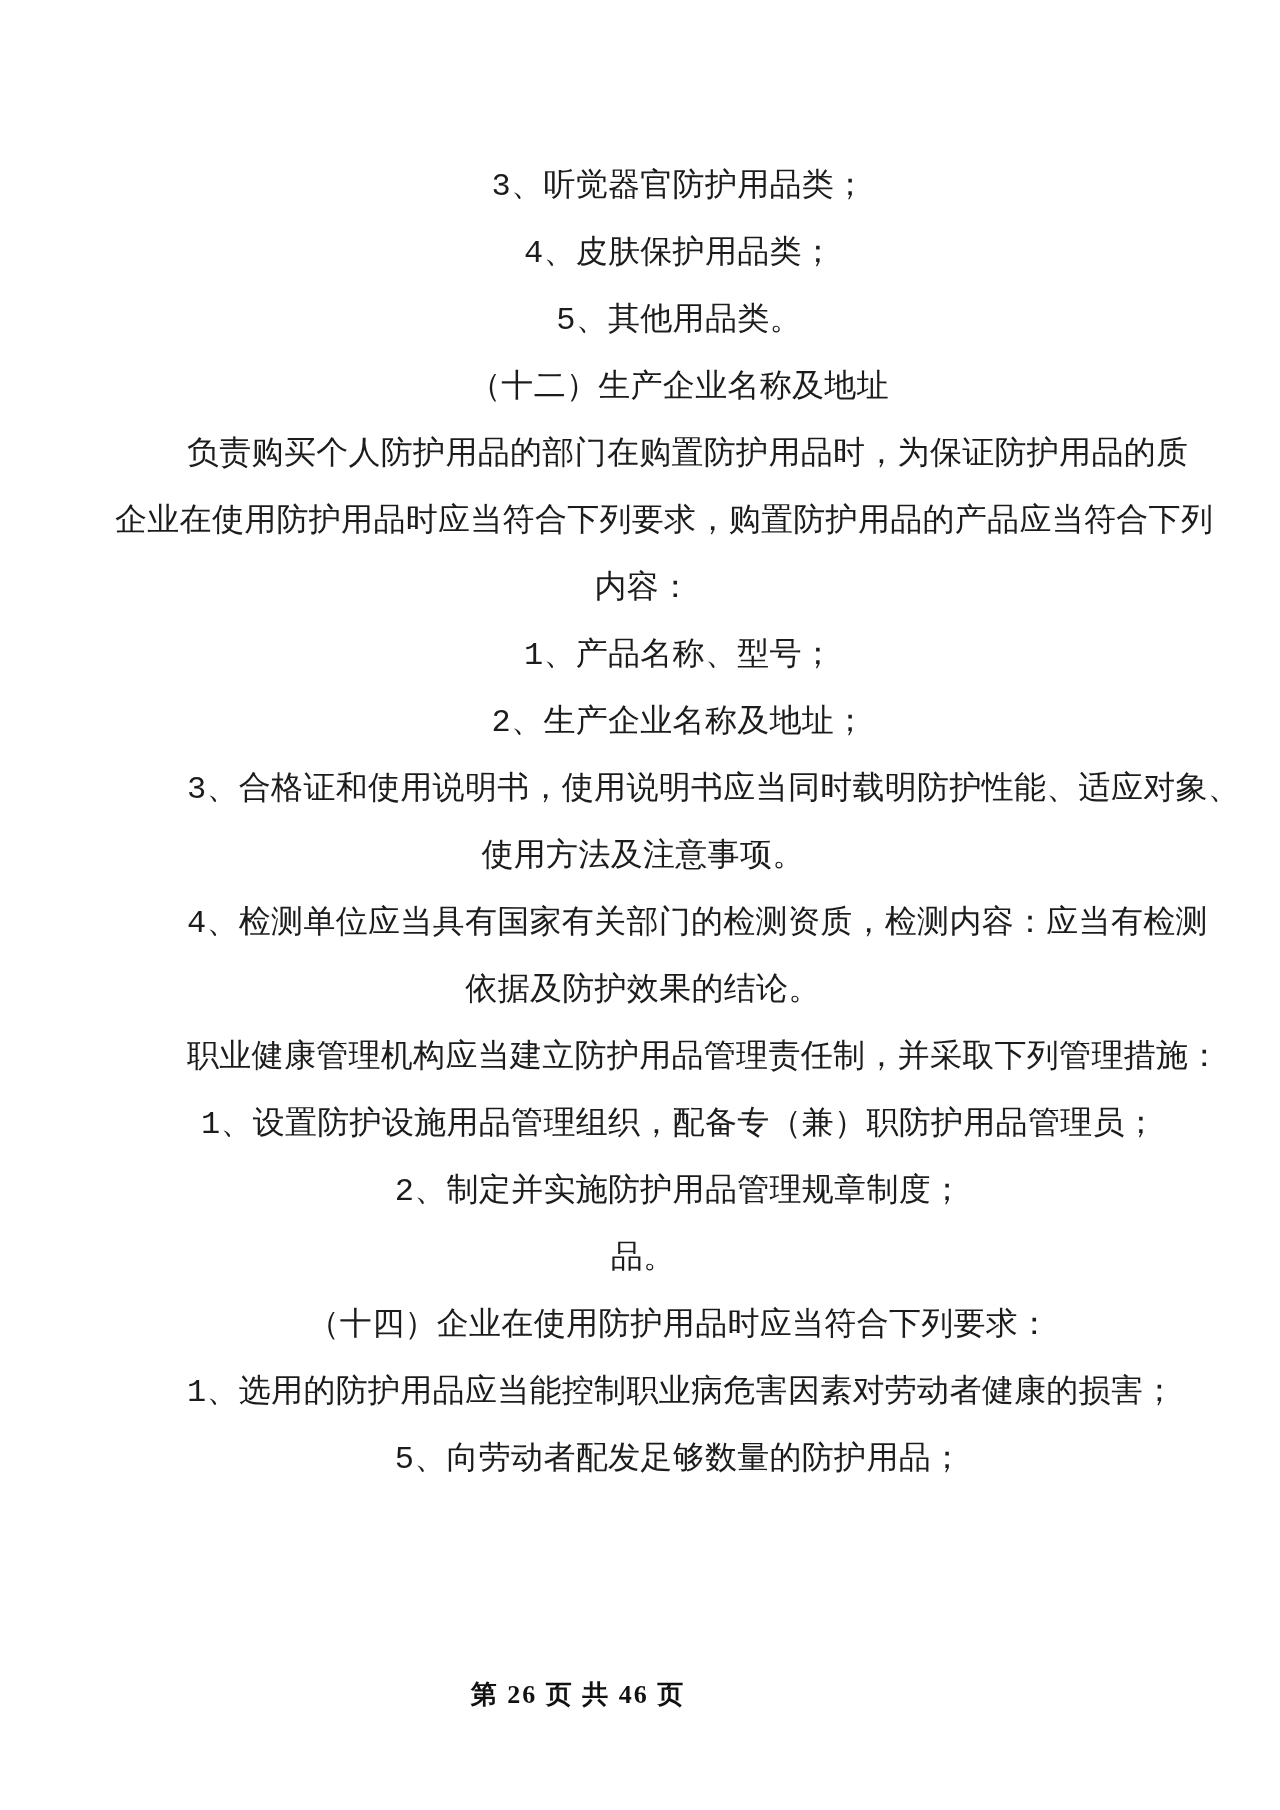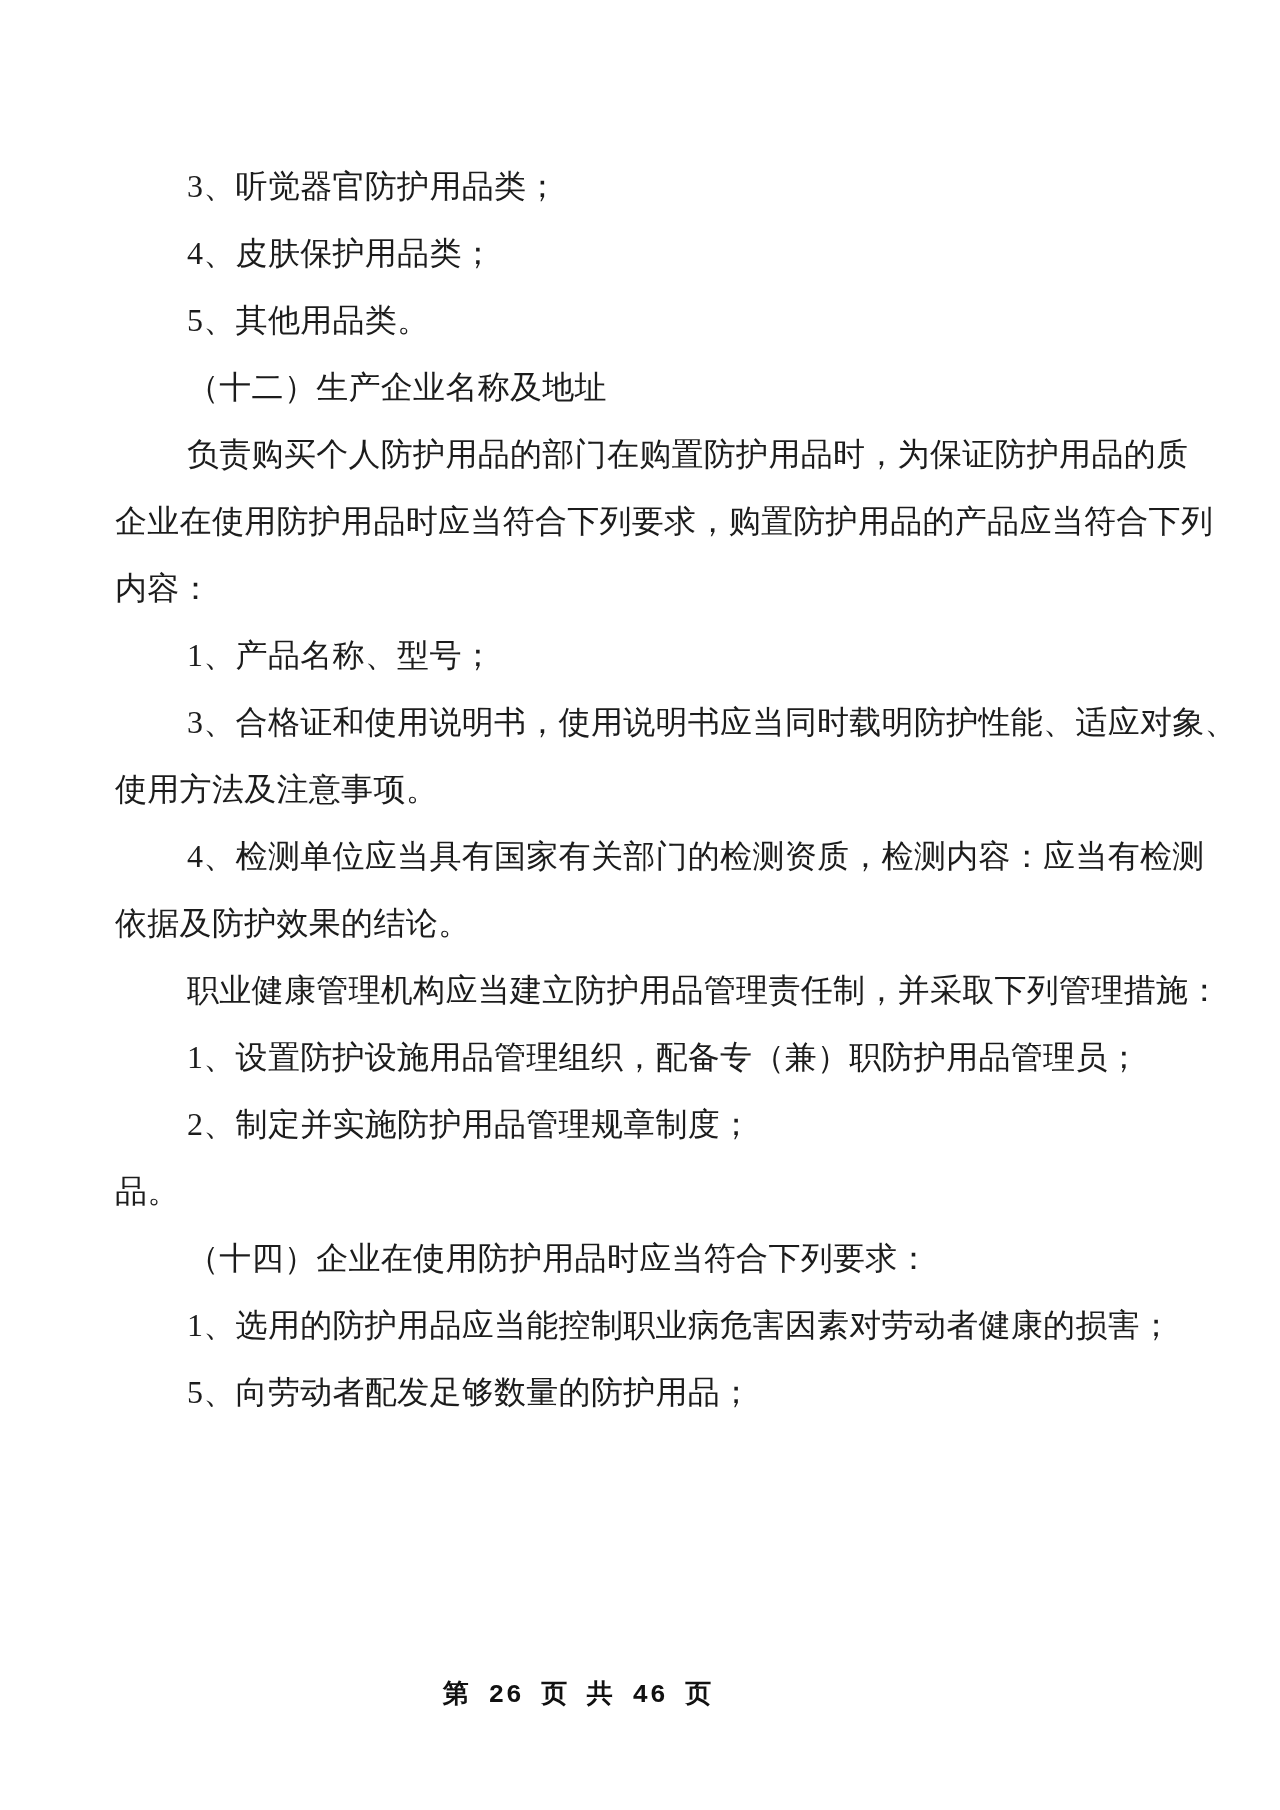--- a/index.html
+++ b/index.html
@@ -27,32 +27,33 @@
     left: 115px;
     top: 153px;
     width: 1056px;
     color: #1c1c1c;
     font-size: 32px;
   }
   .line {
     height: 67px;
     line-height: 67px;
     white-space: nowrap;
-    text-align: left;
+    text-align: center;
     letter-spacing: 0.3px;
+    font-family: Liberation Mono, monospace;
   }
   .ind {
     padding-left: 72px;
   }
   .footer {
     position: absolute;
     top: 1678px;
     left: 578px;
     transform: translateX(-50%);
-    font-family: Liberation Mono, monospace;
+    font-family: Liberation Serif, serif;
     font-weight: 700;
     font-size: 26px;
     line-height: 34px;
     color: #111111;
     white-space: nowrap;
     letter-spacing: 2px;
   }
 </style>
 </head>
 <body>
@@ -60,20 +61,21 @@
 <div class="page">
   <div class="content">
     <div class="line ind">3、听觉器官防护用品类；</div>
     <div class="line ind">4、皮肤保护用品类；</div>
     <div class="line ind">5、其他用品类。</div>
     <div class="line ind">（十二）生产企业名称及地址</div>
     <div class="line ind">负责购买个人防护用品的部门在购置防护用品时，为保证防护用品的质</div>
     <div class="line">企业在使用防护用品时应当符合下列要求，购置防护用品的产品应当符合下列</div>
     <div class="line">内容：</div>
     <div class="line ind">1、产品名称、型号；</div>
+    <div class="line ind">2、生产企业名称及地址；</div>
     <div class="line ind">3、合格证和使用说明书，使用说明书应当同时载明防护性能、适应对象、</div>
     <div class="line">使用方法及注意事项。</div>
     <div class="line ind">4、检测单位应当具有国家有关部门的检测资质，检测内容：应当有检测</div>
     <div class="line">依据及防护效果的结论。</div>
     <div class="line ind">职业健康管理机构应当建立防护用品管理责任制，并采取下列管理措施：</div>
     <div class="line ind">1、设置防护设施用品管理组织，配备专（兼）职防护用品管理员；</div>
     <div class="line ind">2、制定并实施防护用品管理规章制度；</div>
     <div class="line">品。</div>
     <div class="line ind">（十四）企业在使用防护用品时应当符合下列要求：</div>
     <div class="line ind">1、选用的防护用品应当能控制职业病危害因素对劳动者健康的损害；</div>

